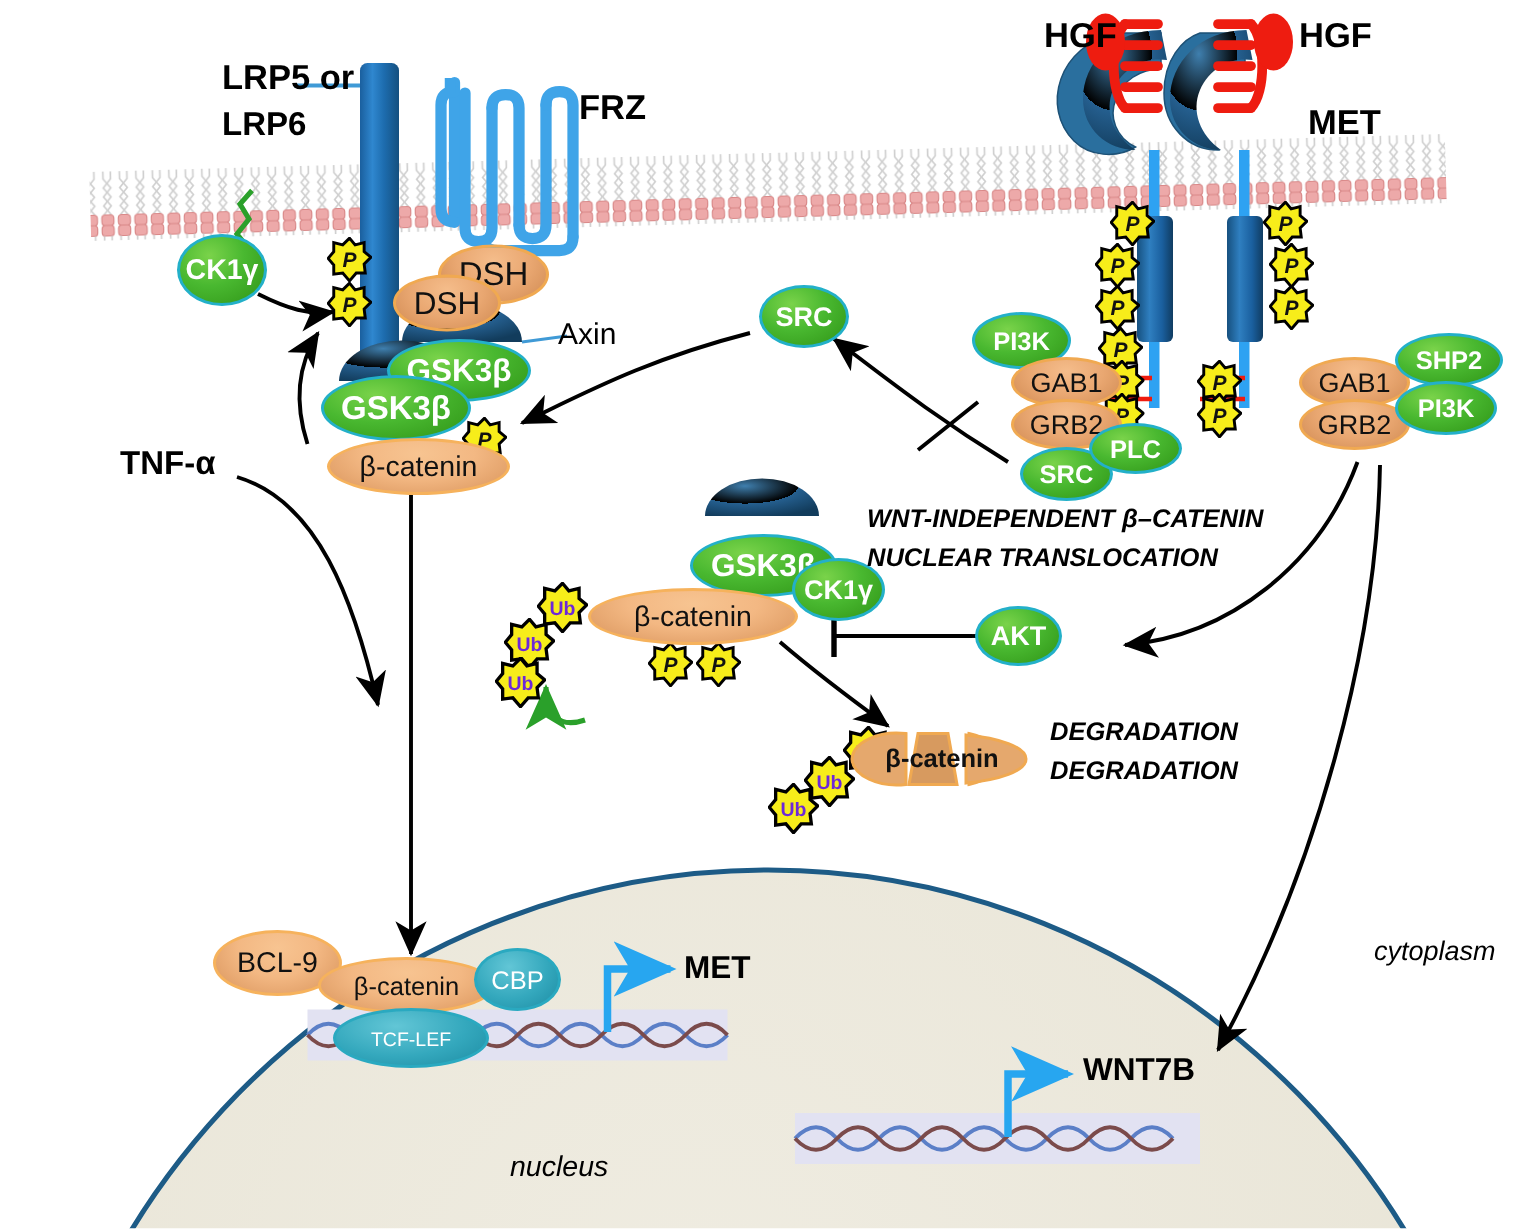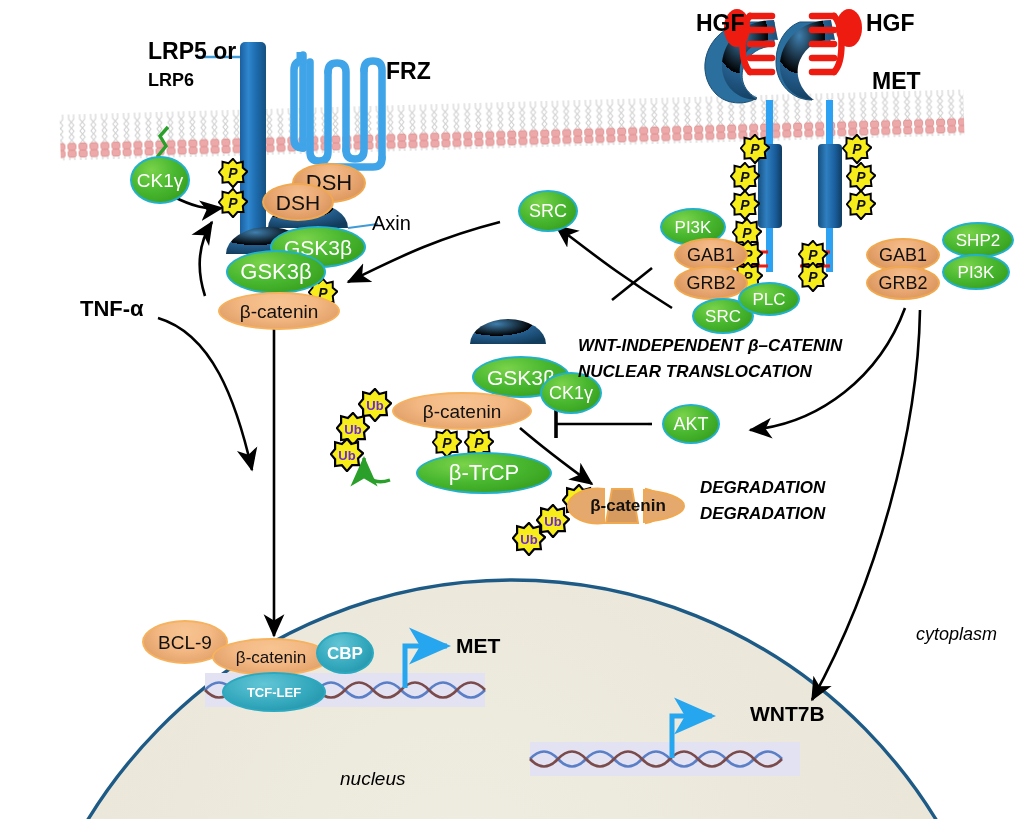--- a/index.html
+++ b/index.html
@@ -24,25 +24,25 @@
     background:radial-gradient(ellipse at 50% 25%, #f7c491 0%, #f3b883 45%, #d9945b 100%);
     border:2px solid #f6b25c;color:#111;
   }
   .orange2{
     background:radial-gradient(ellipse at 50% 25%, #f5bd8b 0%, #e9a771 50%, #d08a52 100%);
     border:2px solid #f0a951;color:#111;
   }
   
   .green{
     background:radial-gradient(ellipse at 35% 28%, #7ad34a 0%, #49b830 45%, #2f9416 100%);
-    border:2.5px solid #23b0c9;color:#fff;font-weight:normal;margin-left:12px;
+    border:2.5px solid #23b0c9;color:#fff;font-weight:bold;
   }
   .teal{
     background:radial-gradient(ellipse at 40% 28%, #62c6d6 0%, #34a8bd 55%, #1d8ca3 100%);
-    border:2px solid #2aa9c0;color:#fff;font-weight:bold;align-items:center;
+    border:2px solid #2aa9c0;color:#fff;font-weight:normal;align-items:center;
   }
   .red{
     background:radial-gradient(ellipse at 40% 25%, #ff3a2d 0%, #ee1c10 55%, #c90d05 100%);
     border:2px solid #45a8e0;color:#111;font-weight:bold;
   }
 
   .lbl{position:absolute;color:#000;white-space:nowrap;}
   .lbl-b{font-weight:bold;}
   .ital{font-style:italic;}
 
@@ -445,23 +445,20 @@
 
   <div class="node ell green" style="left:460px;top:356px;width:98px;height:42px;font-size:21px;">
     <span>GSK3β</span>
   </div>
   <div class="node ell green" style="left:528px;top:372px;width:62px;height:42px;font-size:18px;">
     <span>CK1γ</span>
   </div>
   <div class="node ell orange" style="left:392px;top:392px;width:140px;height:38px;font-size:19px;">
     <span>β-catenin</span>
   </div>
-  <div class="node ell green" style="left:404px;top:452px;width:136px;height:42px;font-size:22px;">
-    <span>β-TrCP</span>
-  </div>
 
   <div class="node ell green" style="left:650px;top:404px;width:58px;height:40px;font-size:18px;">
     <span>AKT</span>
   </div>
 
   <div class="abs" style="left:566px;top:486px;width:124px;height:40px;">
     <svg viewBox="0 0 124 40" width="124" height="40">
       <path d="M2,20 a30,18 0 0 1 36,-17 L38,37 a30,18 0 0 1 -36,-17 Z" fill="#e5a86d" stroke="#f0a951" stroke-width="2"></path>
       <path d="M46,3 L66,3 L72,37 L40,37 Z" fill="#d79a5f" stroke="#f0a951" stroke-width="2"></path>
       <path d="M80,3 a30,18 0 0 1 0,34 Z" fill="#e5a86d" stroke="#f0a951" stroke-width="2"></path>
@@ -480,33 +477,33 @@
     <span>β-catenin</span>
   </div>
   <div class="node ell teal" style="left:316px;top:632px;width:58px;height:42px;font-size:17px;">
     <span>CBP</span>
   </div>
   <div class="node ell teal" style="left:222px;top:672px;width:104px;height:40px;font-size:13px;">
     <span>TCF-LEF</span>
   </div>
 
   <div class="lbl lbl-b" style="left:148px;top:38px;font-size:23px;">LRP5 or</div>
-  <div class="lbl lbl-b" style="left:148px;top:70px;font-size:18px;">LRP6</div>
+  <div class="lbl lbl-b" style="left:148px;top:70px;font-size:22px;">LRP6</div>
   <div class="lbl lbl-b" style="left:386px;top:58px;font-size:23px;text-align:center;">FRZ</div>
   <div class="lbl" style="left:372px;top:212px;font-size:20px;">Axin</div>
   <div class="lbl lbl-b" style="left:696px;top:10px;font-size:23px;">HGF</div>
   <div class="lbl lbl-b" style="left:866px;top:10px;font-size:23px;">HGF</div>
   <div class="lbl lbl-b" style="left:872px;top:68px;font-size:23px;">MET</div>
   <div class="lbl lbl-b" style="left:80px;top:296px;font-size:22px;">TNF-α</div>
 
   <div class="lbl ital" style="left:578px;top:362px;font-size:17px;font-weight:bold;">NUCLEAR TRANSLOCATION</div>
   <div class="lbl ital" style="left:578px;top:336px;font-size:17px;font-weight:bold;">WNT-INDEPENDENT β–CATENIN</div>
 
   <div class="lbl ital" style="left:700px;top:478px;font-size:17px;font-weight:bold;">DEGRADATION</div>
   <div class="lbl ital" style="left:700px;top:504px;font-size:17px;font-weight:bold;">DEGRADATION</div>
 
   <div class="lbl lbl-b" style="left:456px;top:634px;font-size:21px;">MET</div>
-  <div class="lbl lbl-b" style="left:722px;top:702px;font-size:21px;margin-left:28px;">WNT7B</div>
+  <div class="lbl lbl-b" style="left:722px;top:702px;font-size:21px;">WNT7B</div>
 
   <div class="lbl ital" style="left:916px;top:624px;font-size:18px;">cytoplasm</div>
   <div class="lbl ital" style="left:340px;top:768px;font-size:19px;">nucleus</div>
 
 </div>
 
 </body></html>

